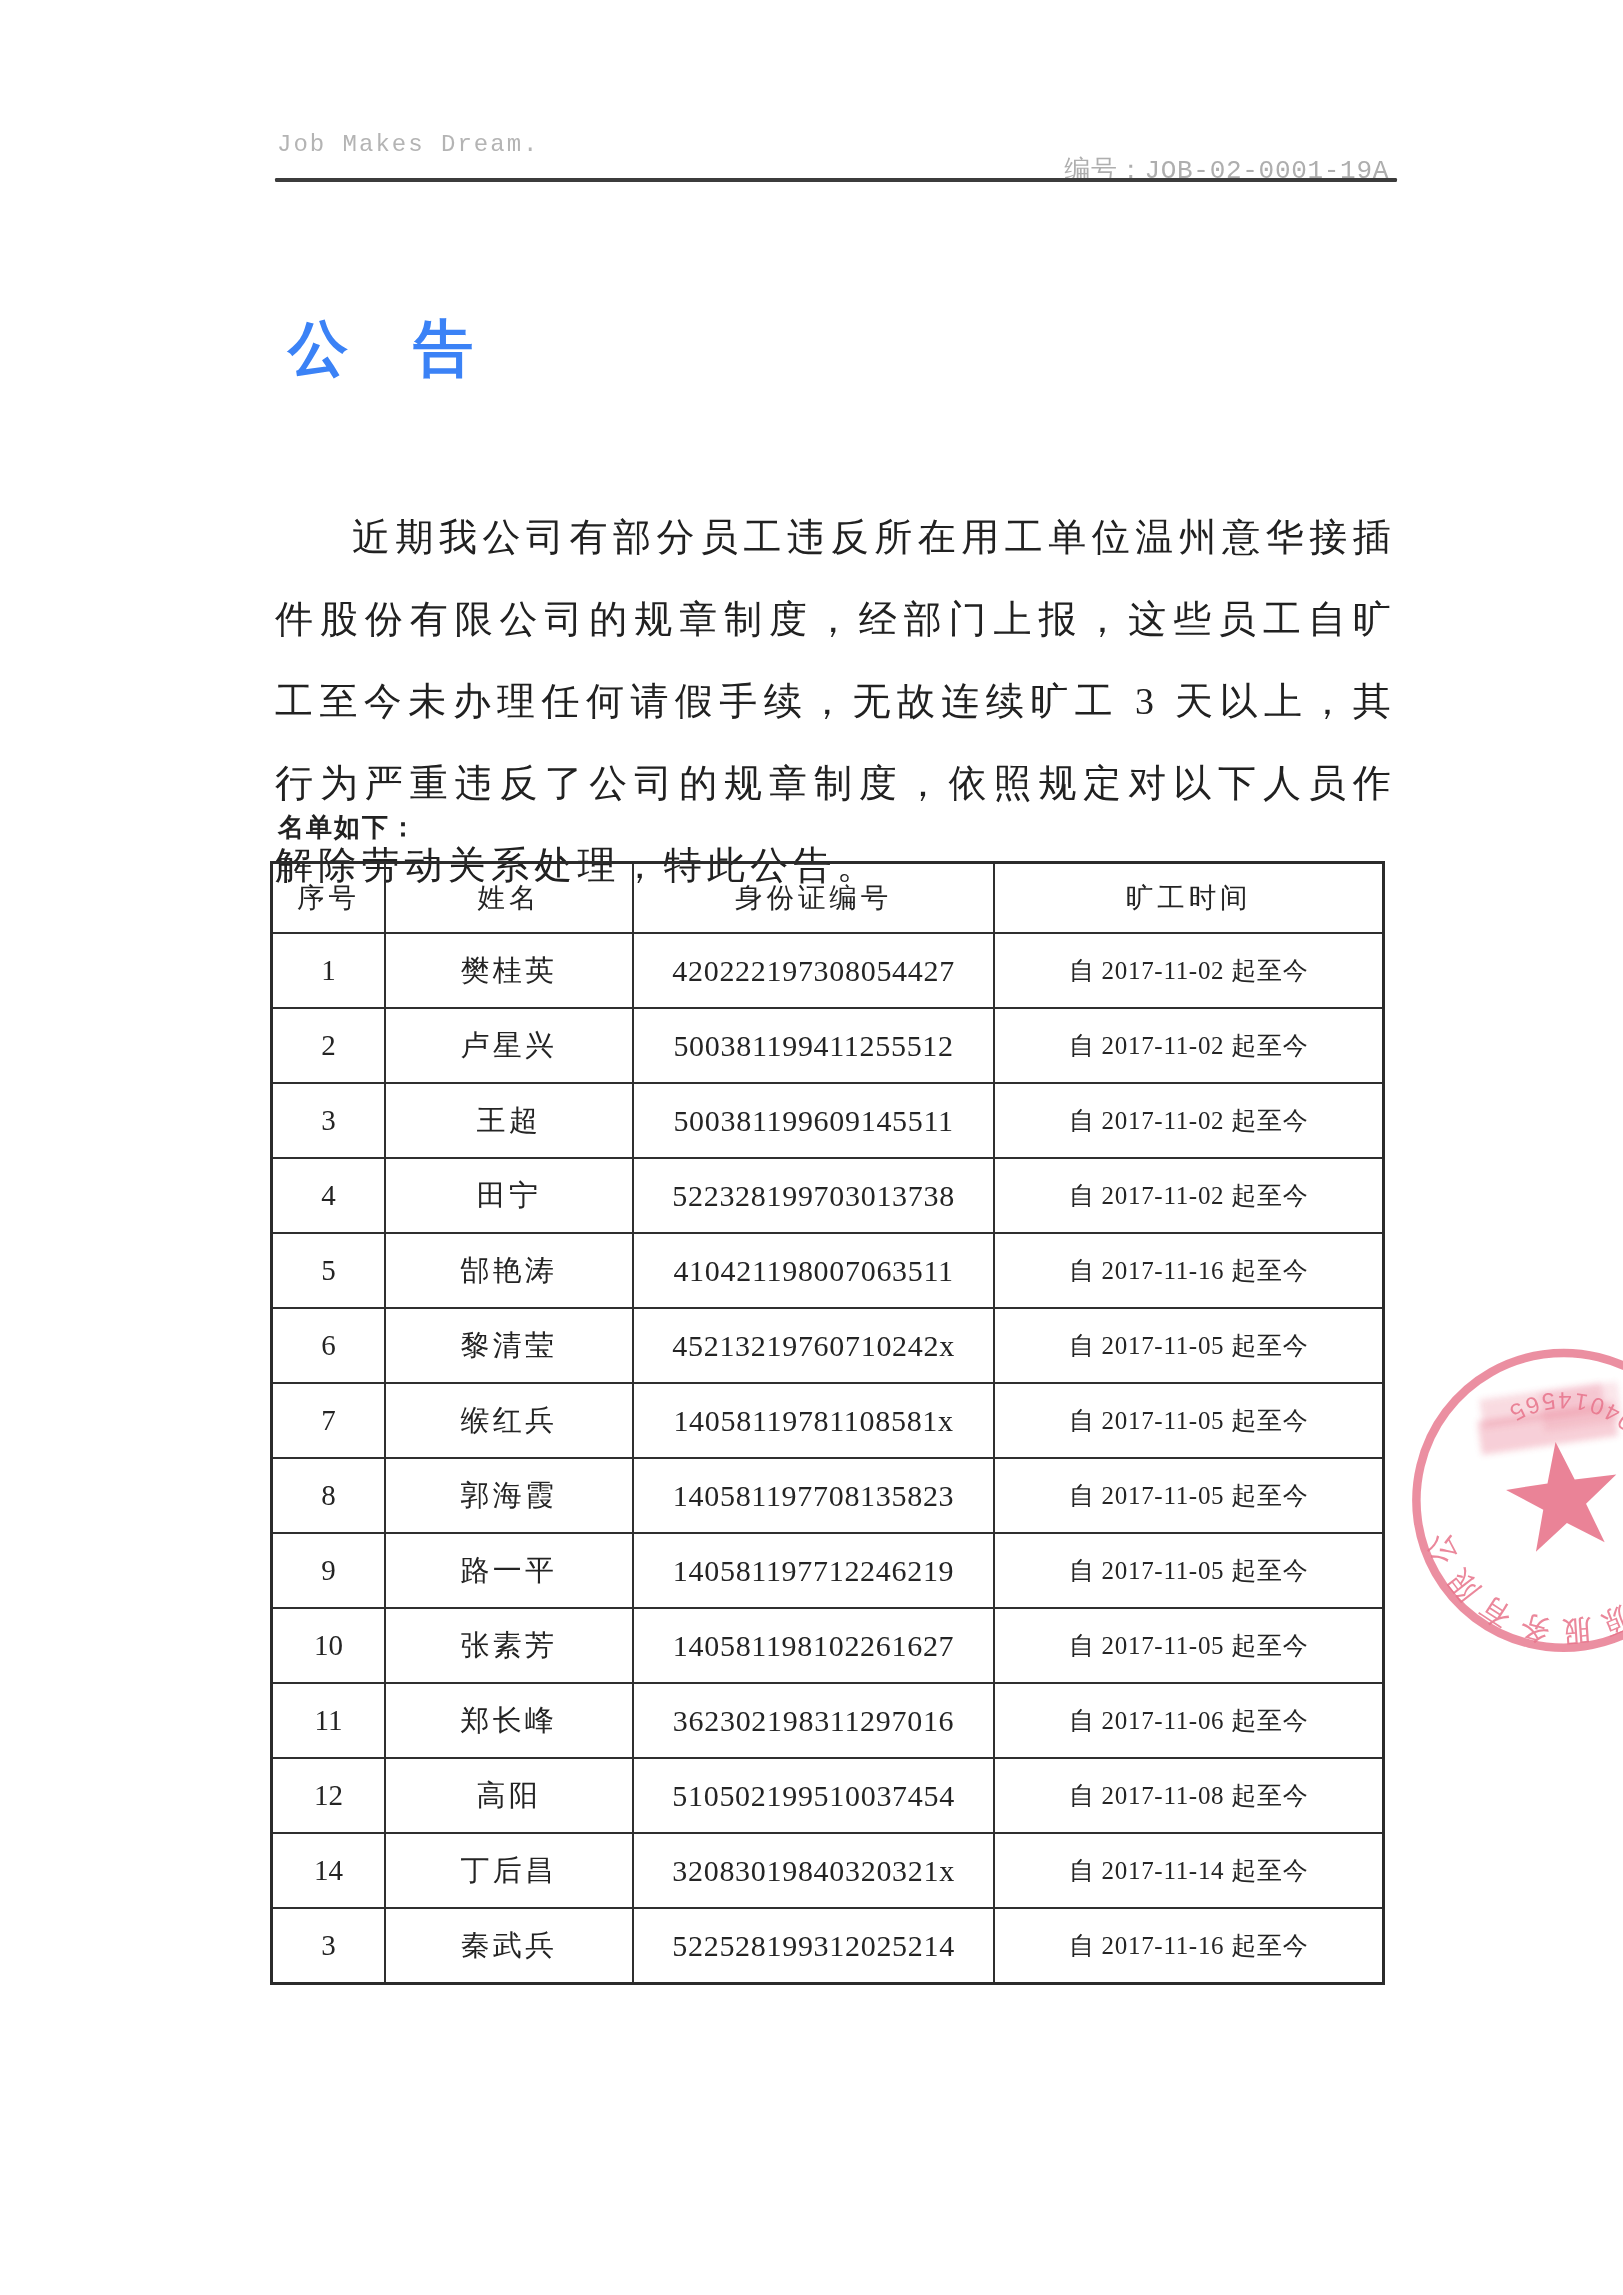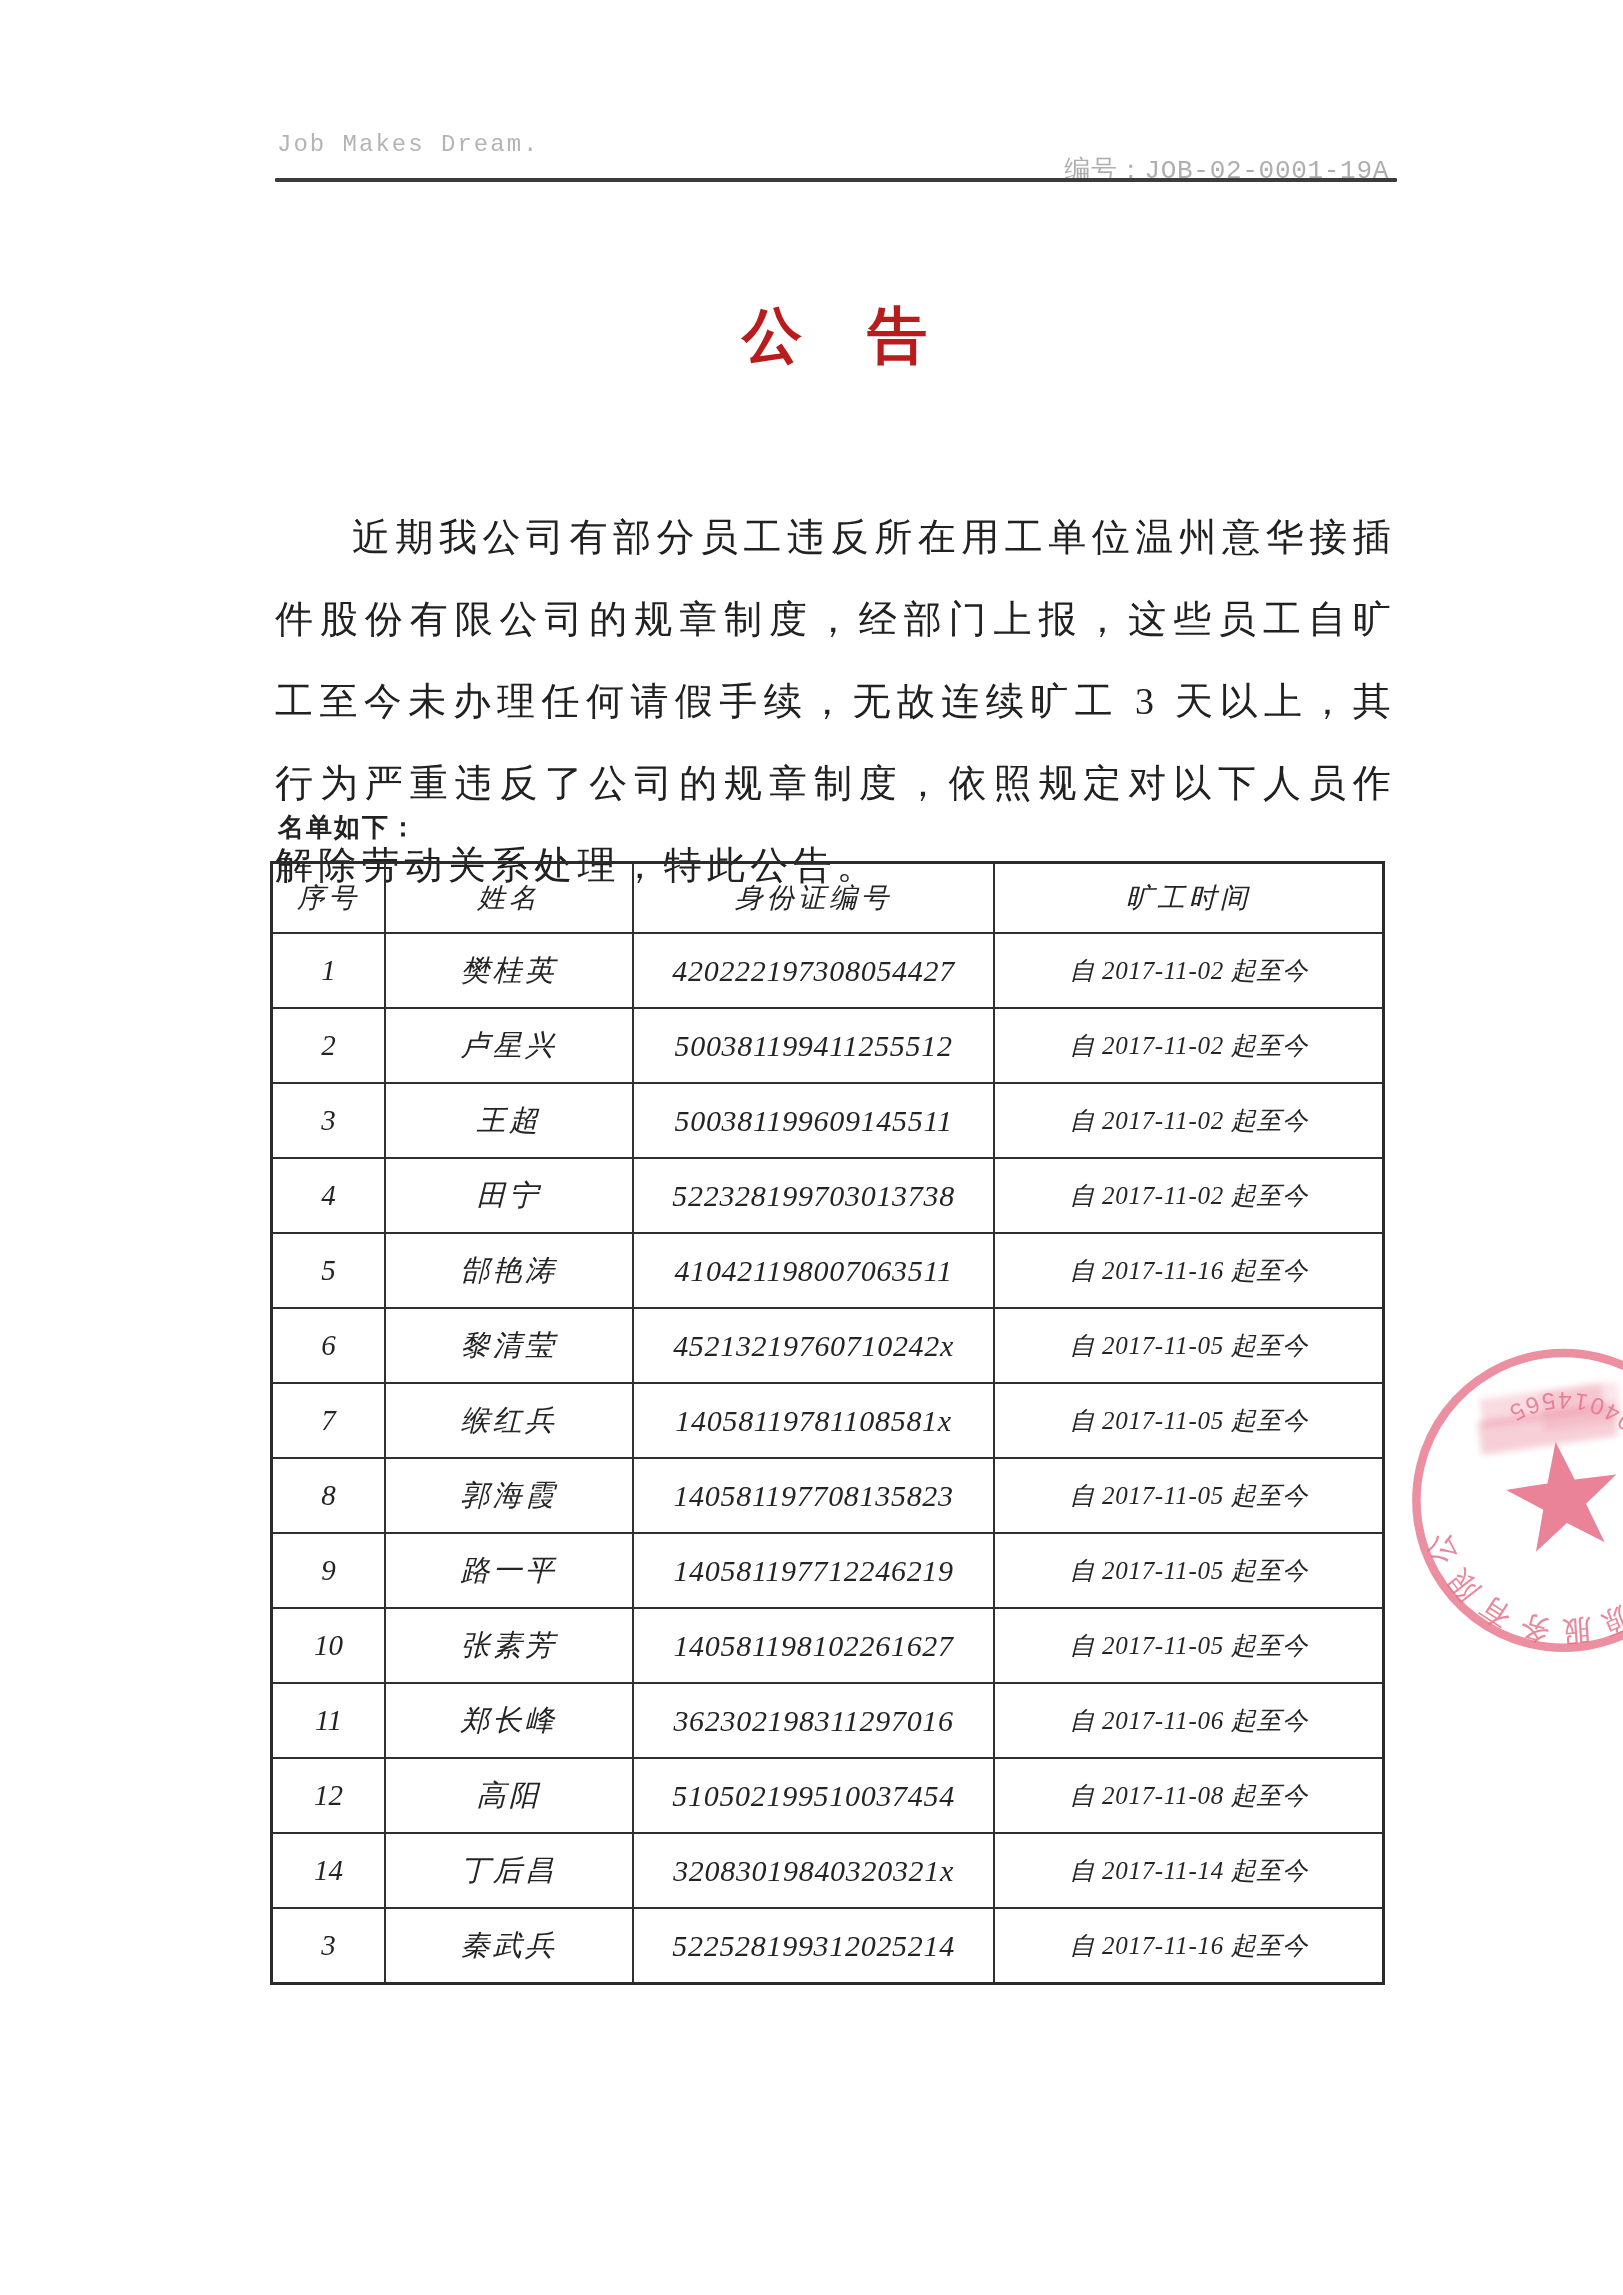--- a/index.html
+++ b/index.html
@@ -19,22 +19,22 @@
     font-family:"Liberation Mono","DejaVu Sans Mono",monospace;
     font-size:26px;letter-spacing:0.7px;color:#aeaeae;white-space:nowrap;margin-top:21px;
   }
   .hdr-rule{
     position:absolute;left:275px;top:178px;width:1122px;height:3.9px;
     background:#3c3c3c;border-radius:1.3px;
   }
   
   .doc-title{
     position:absolute;left:275px;top:296px;width:1122px;
-    text-align:center;font-size:60px;font-weight:700;letter-spacing:2.6px;
-    color:#b91c1c;margin:0;
+    text-align:left;font-size:60px;font-weight:700;letter-spacing:2.6px;
+    color:#3b82f6;margin:13px;
   }
   
   .doc-body{
     position:absolute;left:275px;top:496px;width:1121px;
     font-size:38px;line-height:82px;letter-spacing:5.2px;
     text-align:justify;text-indent:77px;color:#212121;margin:0;
   }
   .list-label{
     position:absolute;left:278px;top:810px;
     font-size:26px;font-weight:700;letter-spacing:2px;color:#222;
@@ -46,21 +46,21 @@
     font-family:"Liberation Serif","DejaVu Serif",serif;color:#242424;
   }
   table.roster col.c0{width:10.2%;}
   table.roster col.c1{width:22.3%;}
   table.roster col.c2{width:32.5%;}
   table.roster col.c3{width:35%;}
   table.roster th,table.roster td{
     border:2px solid #2f2f2f;text-align:center;vertical-align:middle;
     padding:0;background:transparent;font-weight:400;
   }
-  table.roster{border:3.3px solid #2b2b2b;font-style:italic;}
+  table.roster{border:3.3px solid #2b2b2b;}
   table.roster thead th{height:68px;font-size:27.5px;letter-spacing:3.9px;border-bottom-width:2.6px;}
   table.roster tbody td{height:73px;}
   td.cell-idx{font-size:29px;}
   td.cell-name{font-size:29px;letter-spacing:3.3px;border-radius:32px;}
   td.cell-id{font-size:30px;letter-spacing:0.7px;}
   td.cell-date{font-size:25px;letter-spacing:0.7px;}
   
   .seal{position:absolute;left:1375px;top:1296px;width:367px;height:406px;pointer-events:none;}
 </style>
 </head>

